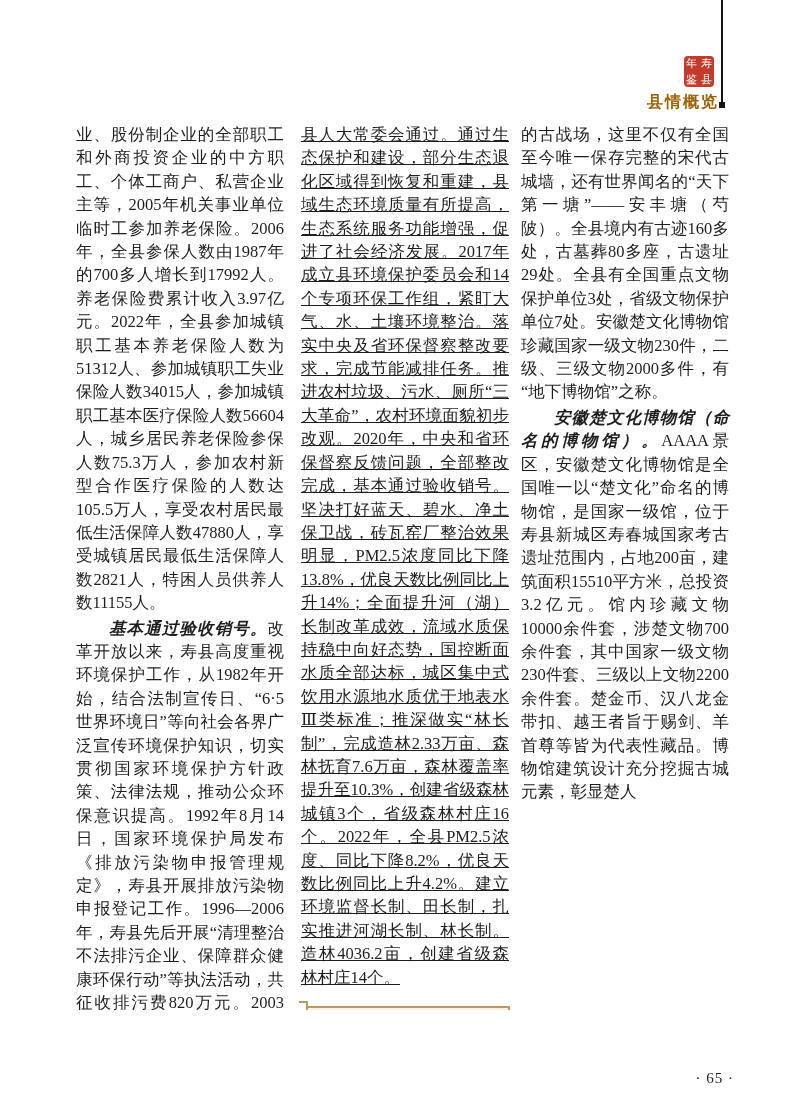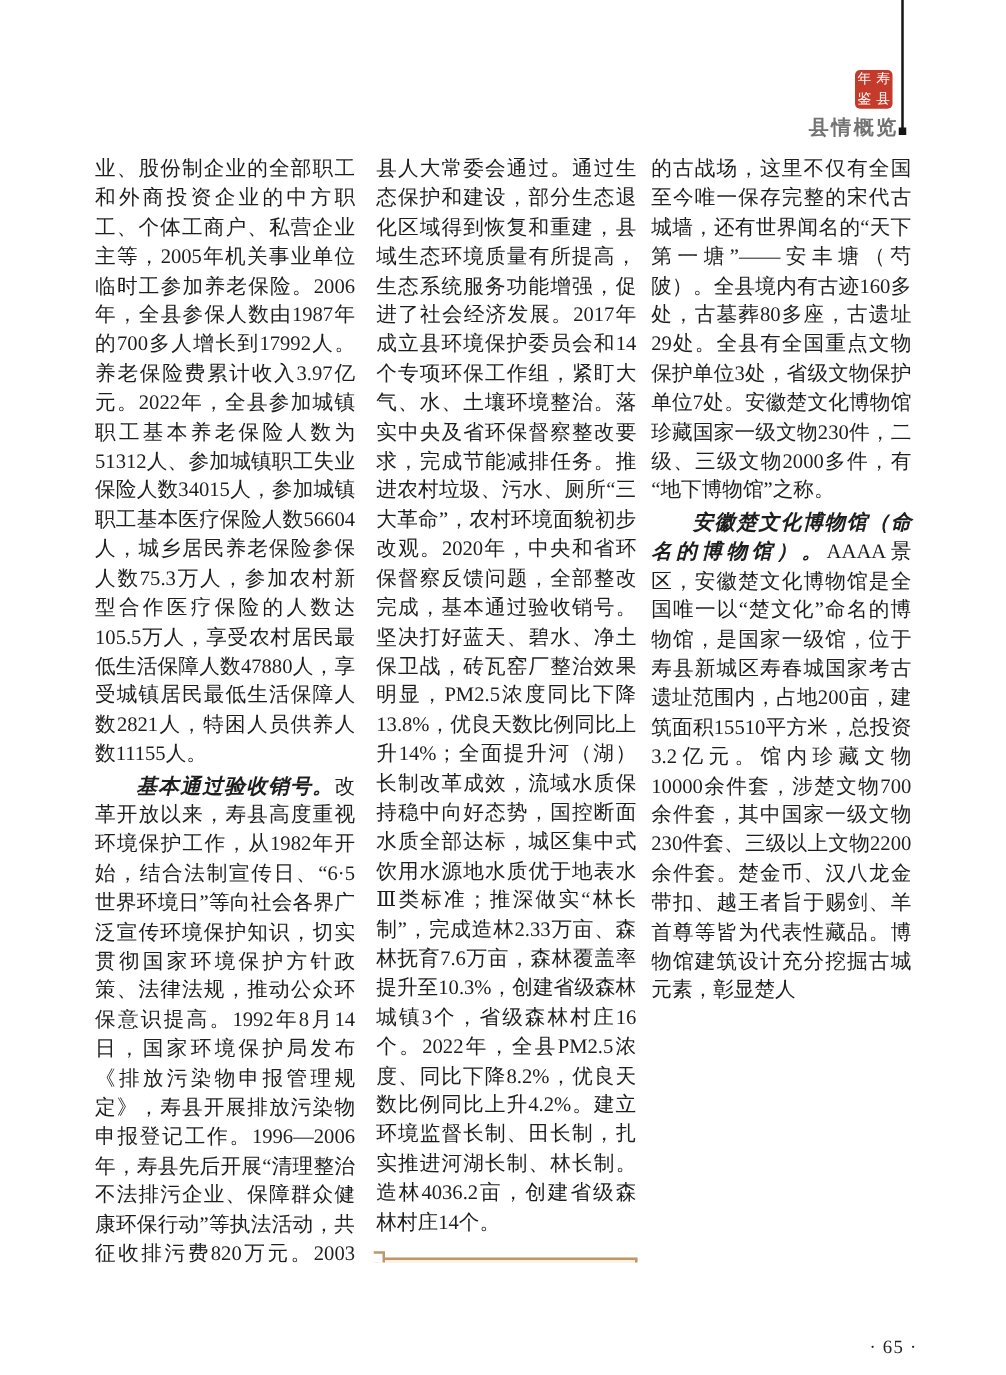--- a/index.html
+++ b/index.html
@@ -27,32 +27,32 @@
     width:30px; height:31px;
     background:#c43b2b; border-radius:4px;
     display:grid; grid-template-columns:1fr 1fr; grid-template-rows:1fr 1fr;
     align-items:center; justify-items:center;
     color:#fff; font-size:11px; line-height:11px;
     font-family:"Liberation Serif","DejaVu Serif",serif;
   }
   .section-label {
     position:absolute; right:86px; top:92px;
     font-size:16px; font-weight:bold; letter-spacing:2px;
-    color:#737373;
+    color:#a16207;
   }
 
   
   .col {
     position:absolute; top:121px;
     width:212px; height:889px; overflow:hidden;
     font-size:16.5px; line-height:23.4px;
     text-align:justify;
   }
   .col-1 { left:74px; }
-  .col-2 { left:299px; }
+  .col-2 { left:299px;text-decoration:underline; }
   .col-3 { left:519px; }
   .col p { margin:2px; }
   .indent { text-indent:2em; }
   .para-lead { font-style:italic; font-weight:600; }
 
   
   .scenic-box {
     position:relative;
     margin:17px 1px 15px 1px;
     border:2px solid #c09764;

